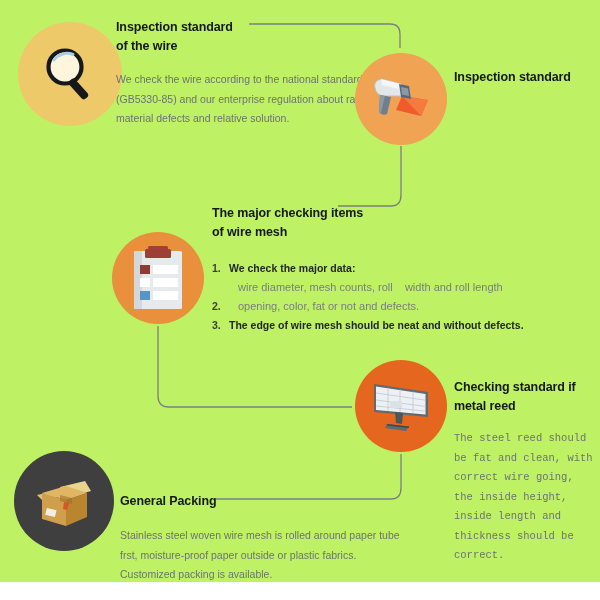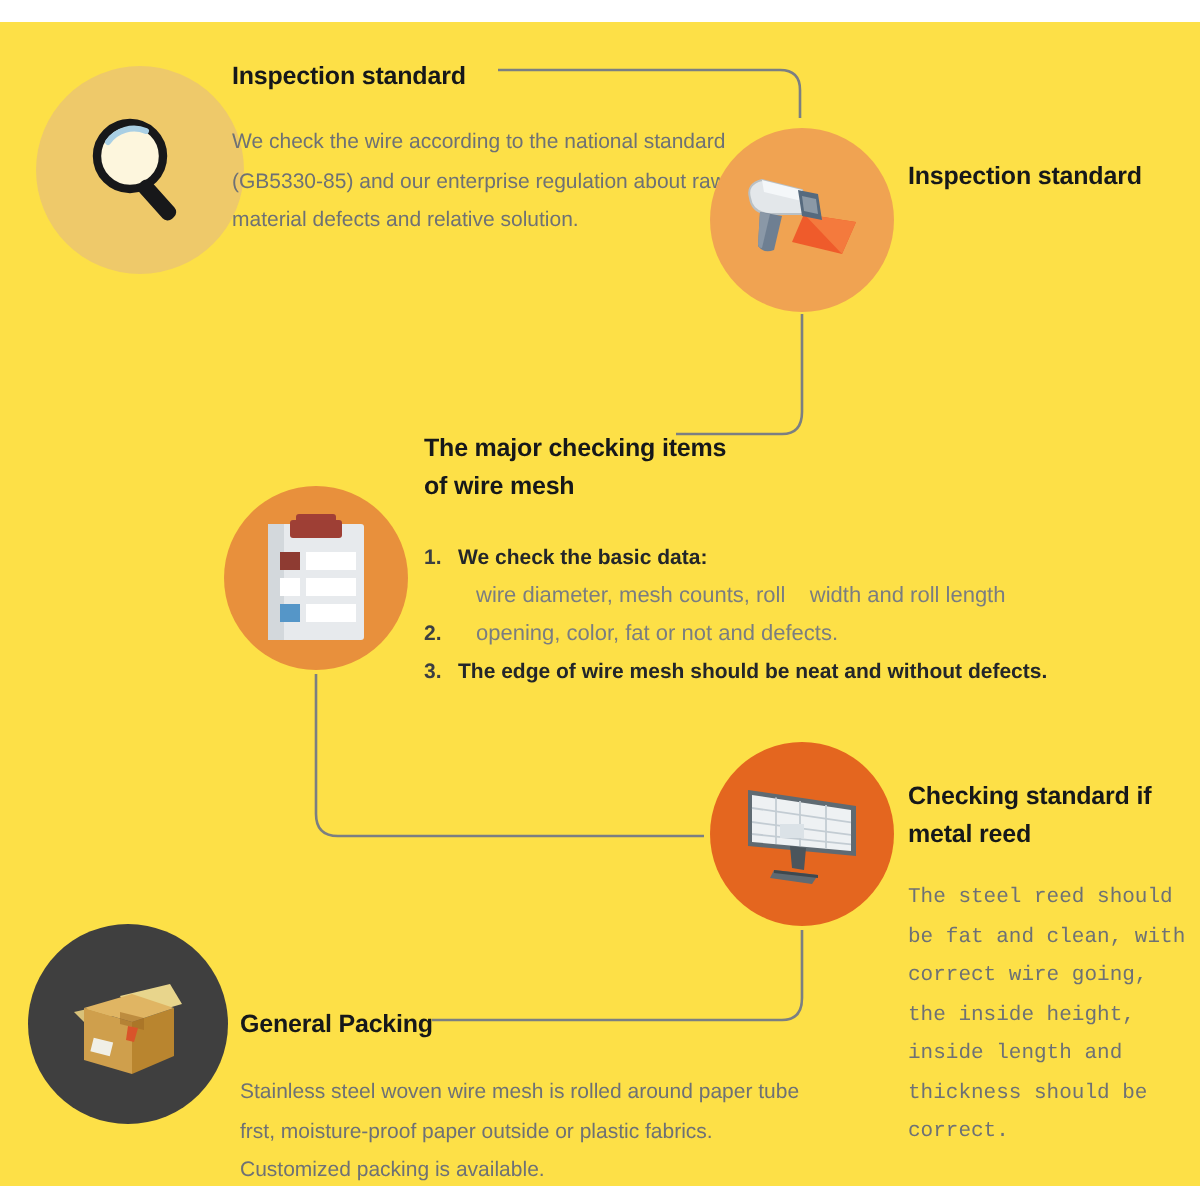--- a/index.html
+++ b/index.html
@@ -17,24 +17,24 @@
   #canvas {
     position: relative;
     width: 600px;
     height: 600px;
     background: #ffffff;
     overflow: hidden;
   }
   #stage {
     position: absolute;
     left: 0;
-    top: 11px;
+    top: 0;
     width: 600px;
     height: 582px;
-    background: #fde047;
+    background: #bef264;
     overflow: hidden;
   }
   
   #connectors {
     position: absolute;
     left: 0; top: 0;
     width: 600px; height: 582px;
     pointer-events: none;
   }
   #connectors path {
@@ -150,20 +150,21 @@
       <div class="icon-wrap">
         <svg width="62" height="62" viewBox="0 0 62 62" xmlns="http://www.w3.org/2000/svg">
           <circle cx="26" cy="24" r="16.5" fill="#fdf6dd" stroke="#17181a" stroke-width="4.2"></circle>
           <path d="M 15 17 A 16 16 0 0 1 34 11.5" fill="none" stroke="#a9cfe4" stroke-width="3" stroke-linecap="round"></path>
           <rect x="35.5" y="34" width="8" height="24" rx="3.4" fill="#17181a" transform="rotate(-42 39.5 46)"></rect>
         </svg>
       </div>
     </div>
     <div class="block b-wire">
       <div class="heading">Inspection standard</div>
+      <div class="heading">of the wire</div>
       <div class="body para">We check the wire according to the national standard (GB5330-85) and our enterprise regulation about raw material defects and relative solution.</div>
     </div>
 
     <div class="circle c-mesh">
       <div class="icon-wrap">
         <svg width="64" height="60" viewBox="0 0 64 60" xmlns="http://www.w3.org/2000/svg">
 
           <path d="M 33 27 L 59 31 L 52 47 L 27 41 Z" fill="#ef5b2b"></path>
           <path d="M 33 27 L 59 31 L 52 47 Z" fill="#f47a3d"></path>
 
@@ -197,21 +198,21 @@
           <rect x="11" y="46" width="10" height="9" fill="#5596c8"></rect>
           <rect x="24" y="46" width="25" height="9" fill="#ffffff"></rect>
         </svg>
       </div>
     </div>
     <div class="block b-items">
       <div class="heading">The major checking items</div>
       <div class="heading">of wire mesh</div>
       <ol class="checklist">
         <li>
-          <span class="li-title">We check the basic data:</span>
+          <span class="li-title">We check the major data:</span>
           <span class="li-sub">wire diameter, mesh counts, roll    width and roll length</span>
         </li>
         <li>
           <span class="li-sub">opening, color, fat or not and defects.</span>
         </li>
         <li>
           <span class="li-title">The edge of wire mesh should be neat and without defects.</span>
         </li>
       </ol>
     </div>

